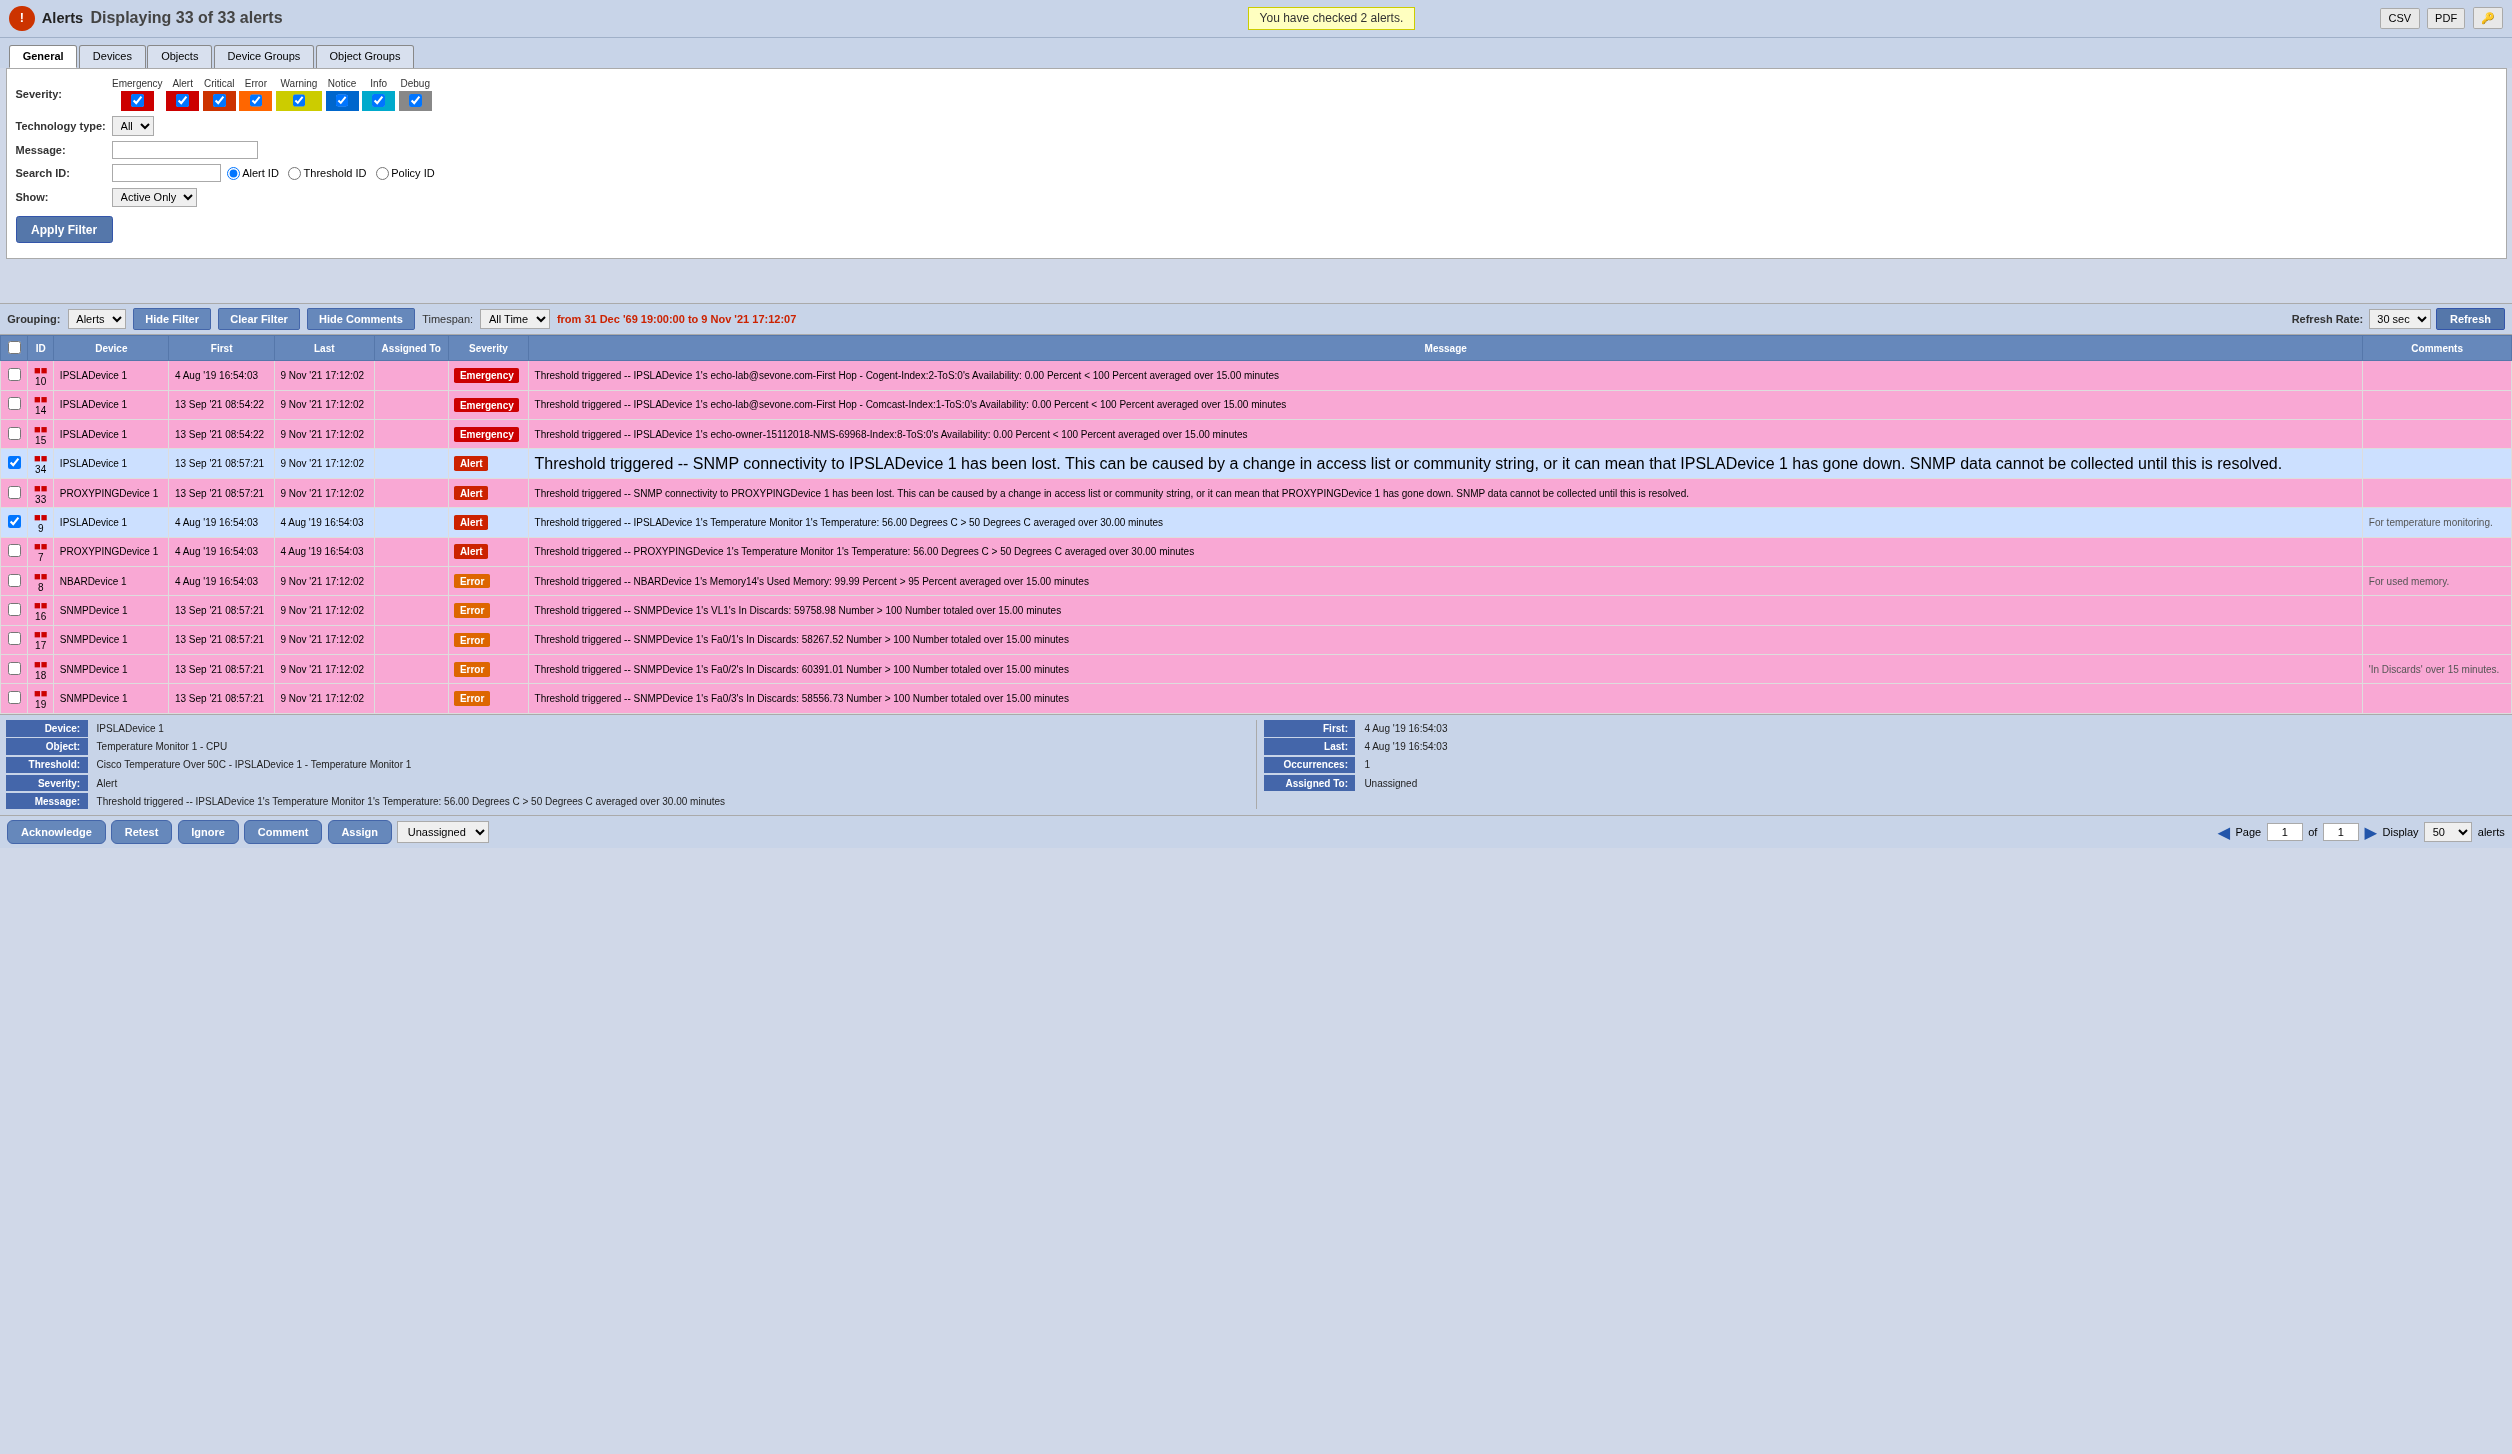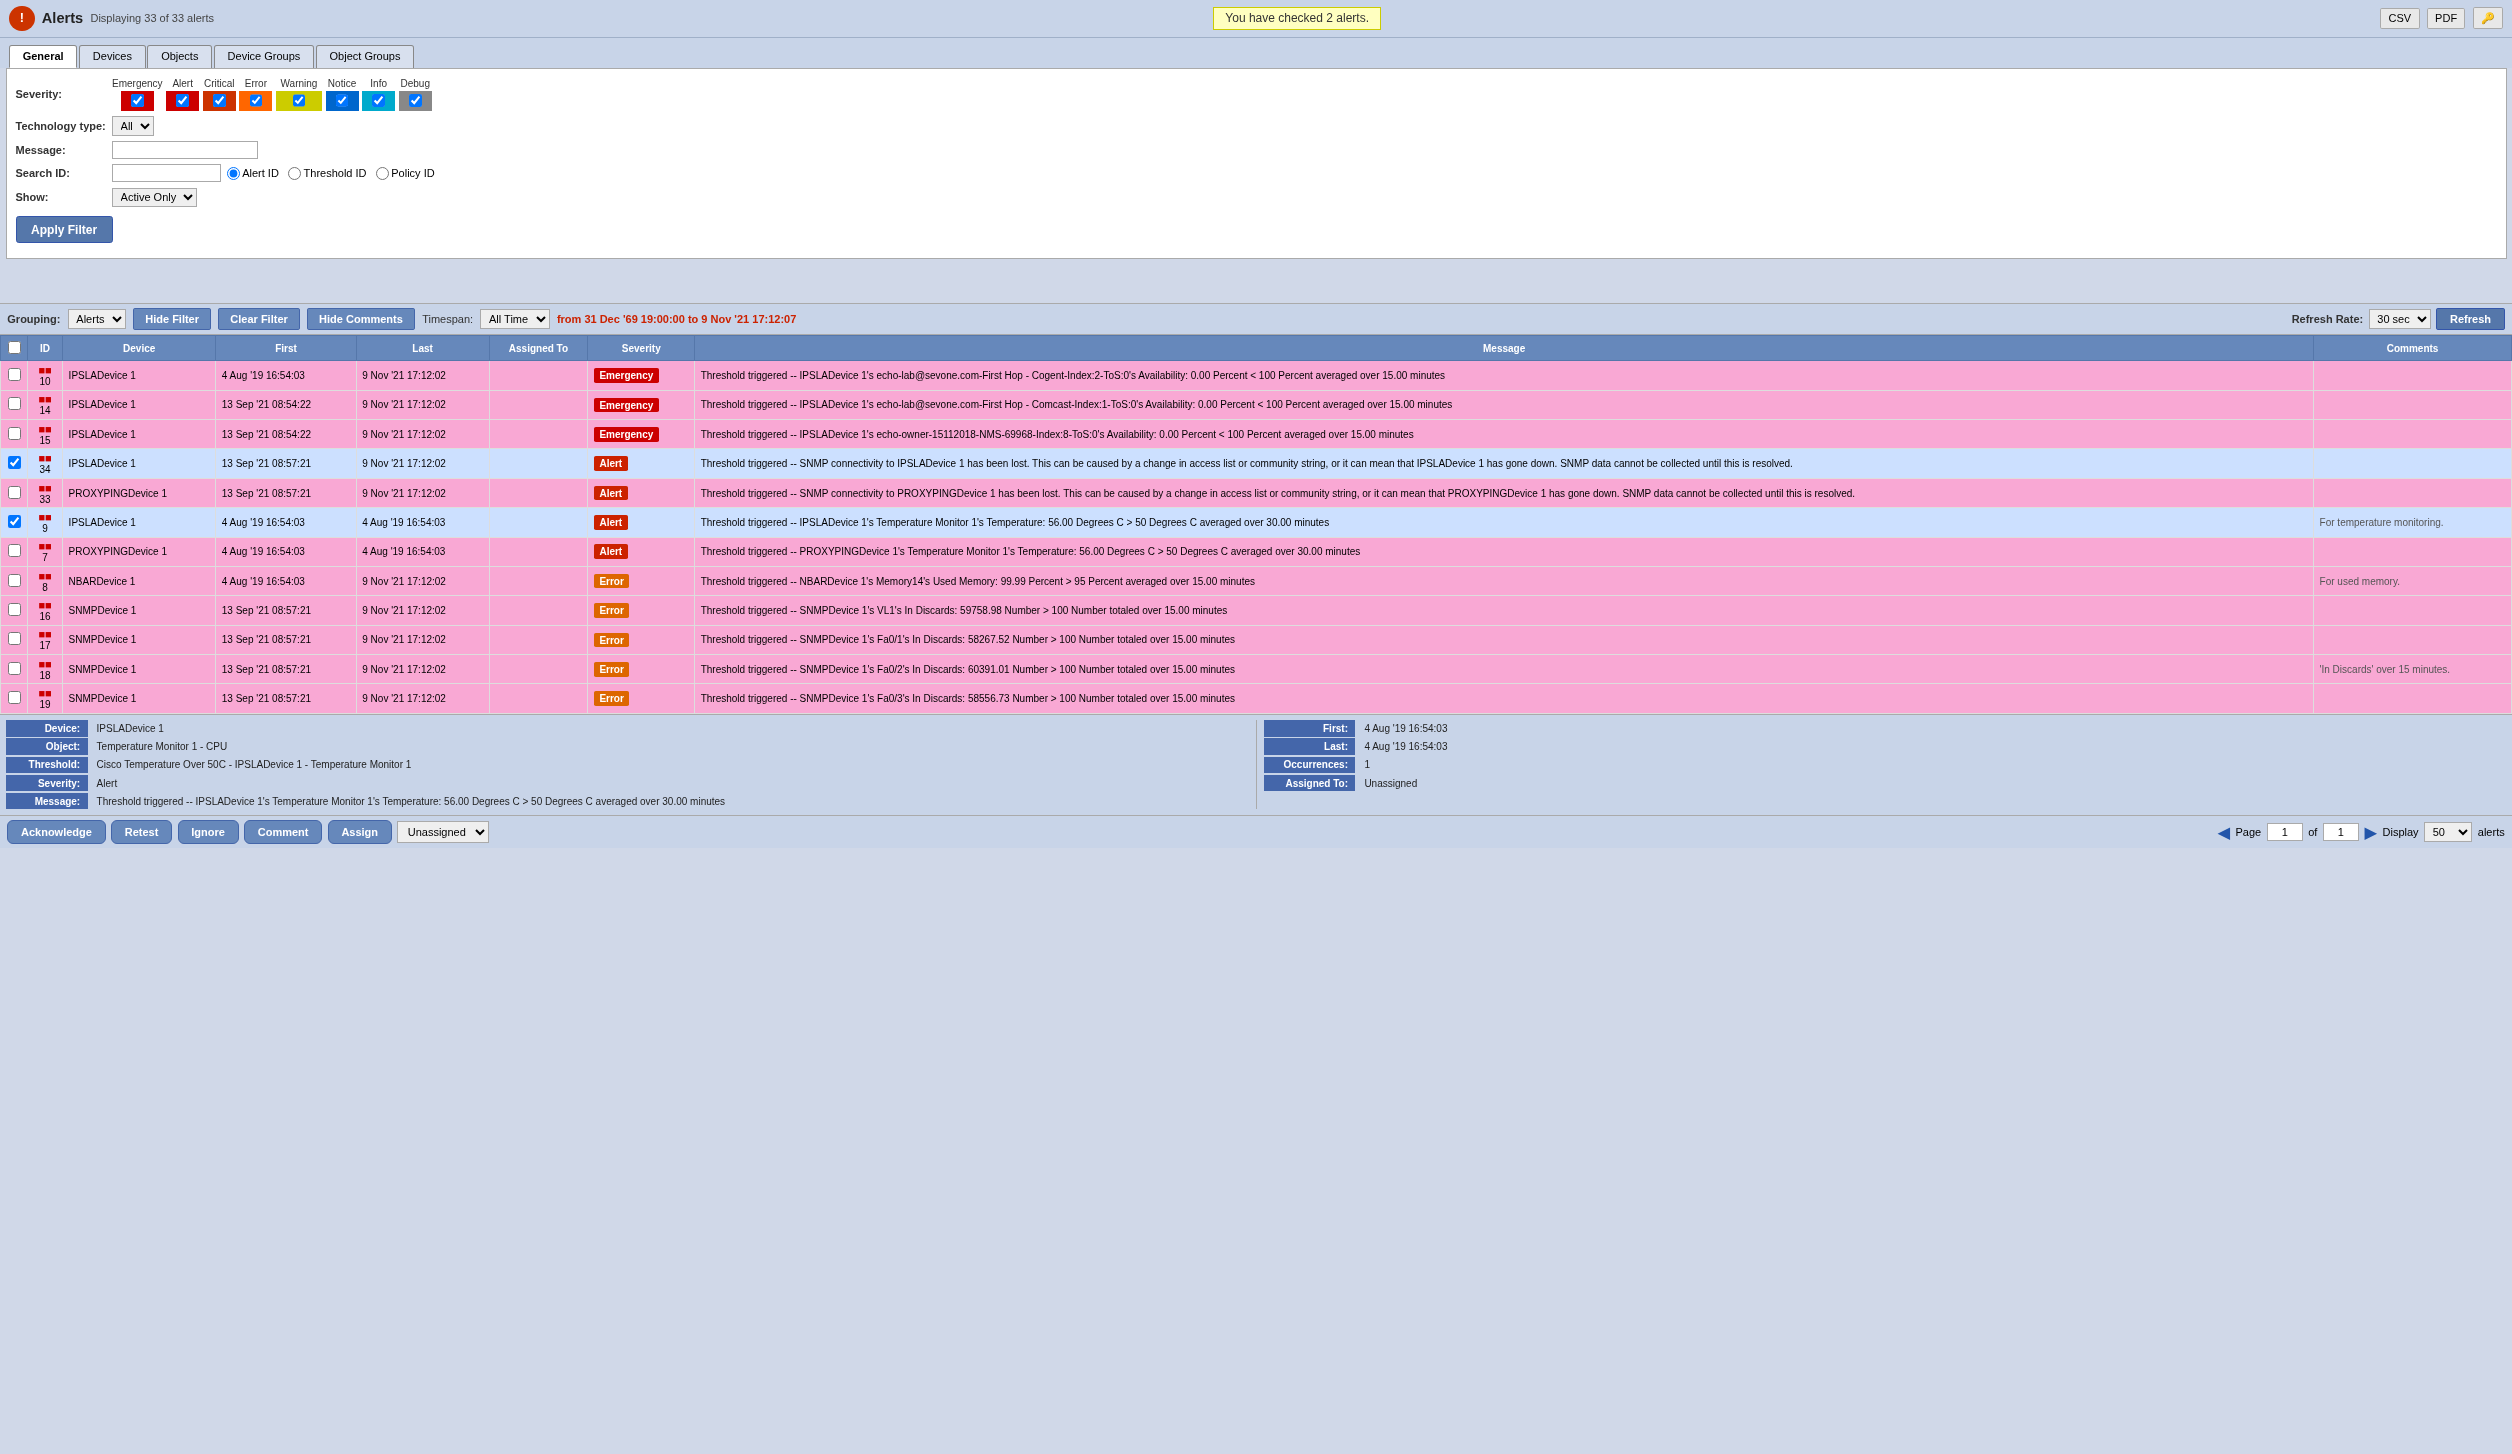--- a/index.html
+++ b/index.html
@@ -3,21 +3,21 @@
   <meta charset="utf-8">
   <style>
     * { box-sizing: border-box; margin: 0; padding: 0; }
     body { font-family: Arial, sans-serif; font-size: 11px; background: #d0d8e8; }
 
     
     .header { background: #c8d4e8; padding: 5.5px 9px; display: flex; align-items: center; justify-content: space-between; border-bottom: 1.8px solid #a0b0c8; }
     .header-left { display: flex; align-items: center; gap: 7.3px; }
     .header-icon { width: 25.5px; height: 25.5px; background: #cc3300; border-radius: 50%; display: flex; align-items: center; justify-content: center; color: white; font-size: 12.7px; font-weight: bold; }
     .header-title { font-size: 14.6px; font-weight: bold; color: #222; }
-    .header-subtitle { font-size: 11px; color: #444; }
+    .header-subtitle { font-size: 16px; color: #444; font-weight: bold; }
     .header-center { background: #ffffc0; border: 0.9px solid #cccc00; padding: 3.6px 11px; font-size: 12px; color: #333; }
     .header-right { display: flex; gap: 7.3px; align-items: center; }
     .header-btn { background: #e8e8e8; border: 0.9px solid #aaa; padding: 3.6px 7.3px; font-size: 11px; cursor: pointer; border-radius: 1.8px; }
 
     
     .tabs-container { background: #c8d4e8; padding: 7.3px 9px 0; }
     .tabs { display: flex; gap: 1.8px; }
     .tab { padding: 4.6px 12.7px; border: 0.9px solid #888; border-bottom: none; background: #d8e0ee; cursor: pointer; font-size: 11px; border-radius: 2.7px 2.7px 0 0; }
     .tab.active { background: white; font-weight: bold; border-bottom: 0.9px solid white; }
 
@@ -305,21 +305,21 @@
         <span style="color:#cc0000;font-weight:bold;font-size:11px;">■■</span><br>
         <span>34</span>
       </td>
       <td>IPSLADevice 1</td>
       <td style="white-space:nowrap;">13 Sep '21 08:57:21</td>
       <td style="white-space:nowrap;">9 Nov '21 17:12:02</td>
       <td></td>
       <td>
         <span class="severity-badge" style="background:#cc2200;color:white;">Alert</span>
       </td>
-      <td style="font-size:10px;">Threshold triggered -- SNMP connectivity to IPSLADevice 1 has been lost. This can be caused by a change in access list or community string, or it can mean that IPSLADevice 1 has gone down. SNMP data cannot be collected until this is resolved.</td>
+      <td style="font-size:16px;">Threshold triggered -- SNMP connectivity to IPSLADevice 1 has been lost. This can be caused by a change in access list or community string, or it can mean that IPSLADevice 1 has gone down. SNMP data cannot be collected until this is resolved.</td>
       <td style="font-size:10px;color:#555;"></td>
     </tr>
         <tr>
       <td class="text-center">
         <input type="checkbox" style="">
       </td>
       <td class="text-center">
         <span style="color:#cc0000;font-weight:bold;font-size:11px;">■■</span><br>
         <span>33</span>
       </td>

